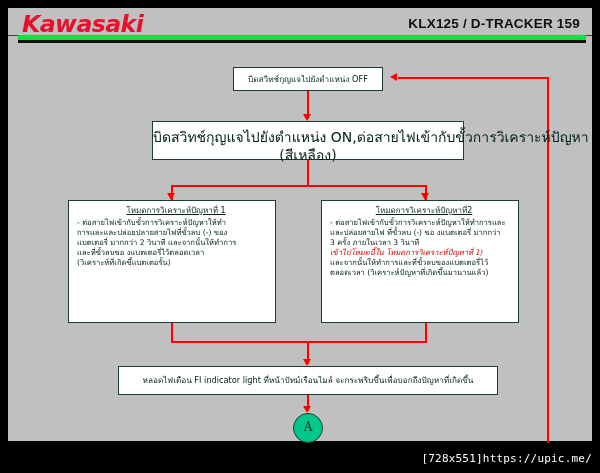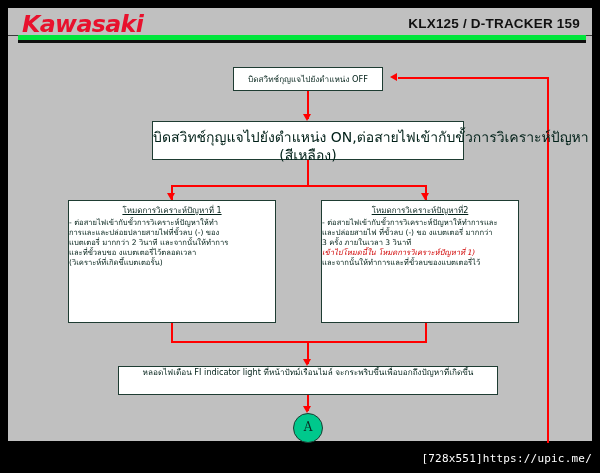--- a/index.html
+++ b/index.html
@@ -25,21 +25,21 @@
   
   #canvas{position:absolute;left:0;top:35px;width:584px;height:400px;}
 
   
   .box{position:absolute;background:#ffffff;border:1.5px solid #1e3c32;box-sizing:border-box;
        color:#002018;text-align:center;line-height:1.32;
        font-family:"DejaVu Sans","Liberation Sans",sans-serif;}
   .box .ln{display:block;white-space:nowrap;}
   .box.small{font-size:8.2px;}
   .box.mid{font-size:14px;text-align:center;}
-  .box.body{font-size:7.6px;text-align:left;padding-left:0;}
+  .box.body{font-size:7.6px;text-align:left;padding-left:8px;}
   .hdr{display:block;text-align:center;text-decoration:underline;font-size:8px;margin-bottom:1px;}
   .redline{color:#d00000;font-style:italic;display:block;white-space:nowrap;}
 
   #circleA{position:absolute;width:30px;height:30px;border-radius:50%;background:#00c88c;
            border:1.5px solid #1e3c32;box-sizing:border-box;text-align:center;
            font-size:12px;line-height:27px;color:#0a2a22;
            font-family:"DejaVu Serif","Liberation Serif",serif;}
 
   
   .v{position:absolute;width:2px;background:#ff0000;}
@@ -111,23 +111,24 @@
         <span class="ln">(วิเคราะห์ที่เกิดขึ้แบตเตอรั้น)</span>
       </div>
 
       <div class="box body" style="left:313px;top:157px;width:198px;height:123px;padding-top:5px;">
         <span class="hdr">โหมดการวิเคราะห์ปัญหาที่2</span>
         <span class="ln">- ต่อสายไฟเข้ากับขั้วการวิเคราะห์ปัญหาให้ทำการและ</span>
         <span class="ln">และปล่อยสายไฟ ที่ขั้วลบ (-) ขอ งแบตเตอรี่ มากกว่า</span>
         <span class="ln">3 ครั้ง ภายในเวลา 3 วินาที</span>
         <span class="redline">เข้าไปโหมดนี้ใน โหมดการวิเคราะห์ปัญหาที่ 1)</span>
         <span class="ln">และจากนั้นให้ทำการและที่ขั้วลบของแบตเตอรี่ไว้</span>
+        <span class="ln">ตลอดเวลา (วิเคราะห์ปัญหาที่เกิดขึ้นมานานแล้ว)</span>
       </div>
 
-      <div class="box small" style="left:110px;top:323px;width:380px;height:29px;">
+      <div class="box small" style="left:110px;top:323px;width:380px;height:29px;padding-top:8px;">
         <span class="ln">หลอดไฟเตือน FI indicator light ที่หน้าปัทม์เรือนไมล์ จะกระพริบขึ้นเพื่อบอกถึงปัญหาที่เกิดขึ้น</span>
       </div>
 
       <div id="circleA" style="left:285px;top:370px;">
         <span>A</span>
       </div>
 
     </div>
   </div>
 

